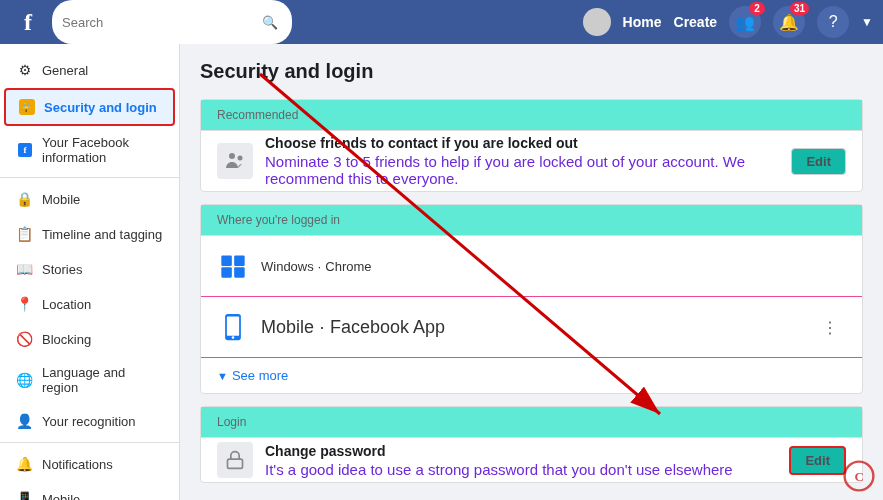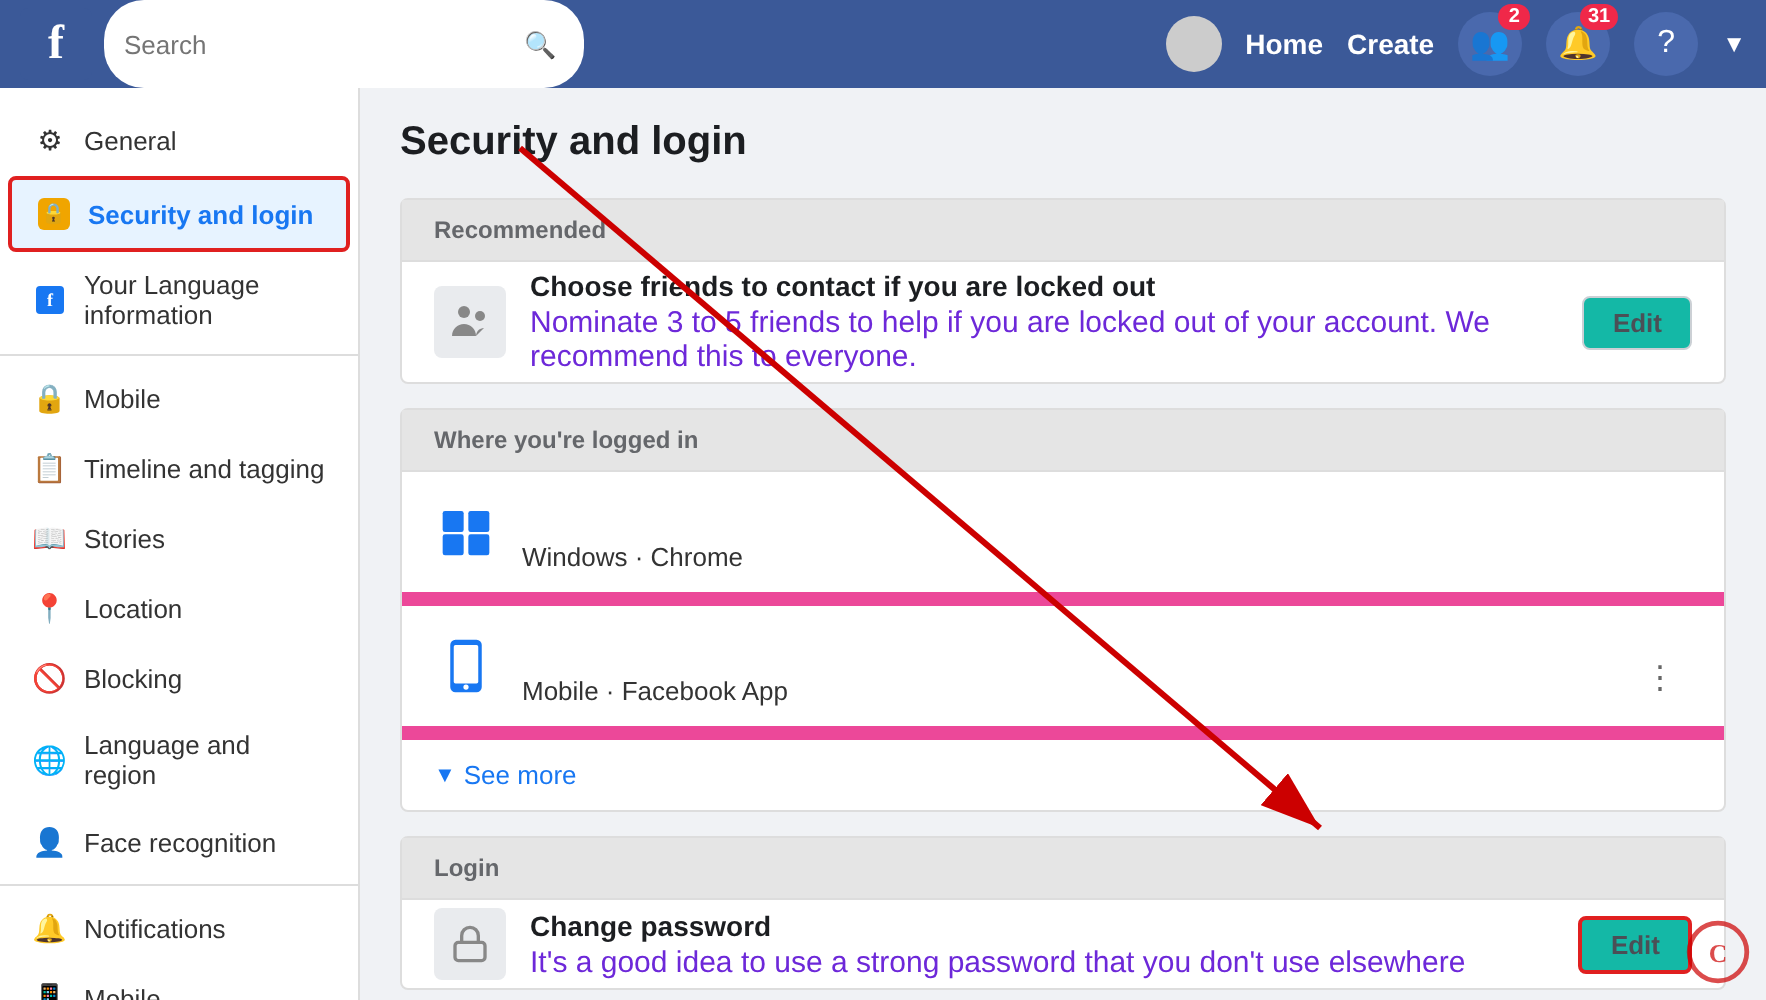--- a/index.html
+++ b/index.html
@@ -130,25 +130,25 @@
       margin-bottom: 16px;
     }
 
     .section-card {
       background: #fff;
       border: 1px solid #ddd;
       border-radius: 4px;
       margin-bottom: 12px;
     }
     .section-header {
-      background: #e5e5e5;
+      background: #5eead4;
       padding: 8px 16px;
       font-size: 12px;
       color: #65676b;
-      font-weight: 700;
+      font-weight: 400;
       border-bottom: 1px solid #ddd;
     }
     .card-row {
       display: flex; align-items: center;
       padding: 4px 16px;
       border-bottom: 1px solid #f0f2f5;
       gap: 12px;
     }
     .card-row:last-child { border-bottom: none; }
     .row-icon {
@@ -173,23 +173,23 @@
       color: #4b4f56;
       cursor: pointer;
       flex-shrink: 0;
     }
     .edit-btn.highlighted {
       border: 2px solid #e02020;
     }
 
     .where-logged-section { }
     .logged-row {
-      display: flex; align-items: flex-end;
+      display: flex; align-items: center;
       padding: 10px 16px;
-      border-bottom: 7px solid #ec4899;
+      border-bottom: 1px solid #ec4899;
       gap: 12px;
     }
     .device-icon {
       width: 32px; height: 40px;
       display: flex; align-items: center; justify-content: center;
       font-size: 22px;
       color: #1877f2;
       flex-shrink: 0;
     }
     .three-dots {
@@ -266,21 +266,21 @@
     <div class="sidebar-item active">
       <span class="sidebar-icon">
         <span style="background:#f0a500;border-radius:3px;width:16px;height:16px;display:flex;align-items:center;justify-content:center;color:white;font-size:10px;">🔒</span>
       </span>
       <span>Security and login</span>
     </div>
     <div class="sidebar-item">
       <span class="sidebar-icon">
         <span style="background:#1877f2;border-radius:2px;width:14px;height:14px;display:flex;align-items:center;justify-content:center;color:white;font-size:9px;font-weight:bold;font-family:Georgia;">f</span>
       </span>
-      <span>Your Language information</span>
+      <span>Your Facebook information</span>
     </div>
     <div style="border-top:1px solid #ddd;margin:4px 0;"></div>
     <div class="sidebar-item">
       <span class="sidebar-icon">🔒</span>
       <span>Mobile</span>
     </div>
     <div class="sidebar-item">
       <span class="sidebar-icon">📋</span>
       <span>Timeline and tagging</span>
     </div>
@@ -295,21 +295,21 @@
     <div class="sidebar-item">
       <span class="sidebar-icon" style="color:#e02020;">🚫</span>
       <span>Blocking</span>
     </div>
     <div class="sidebar-item">
       <span class="sidebar-icon">🌐</span>
       <span>Language and region</span>
     </div>
     <div class="sidebar-item">
       <span class="sidebar-icon">👤</span>
-      <span>Face recognition</span>
+      <span>Your recognition</span>
     </div>
     <div style="border-top:1px solid #ddd;margin:4px 0;"></div>
     <div class="sidebar-item">
       <span class="sidebar-icon">🔔</span>
       <span>Notifications</span>
     </div>
     <div class="sidebar-item">
       <span class="sidebar-icon">📱</span>
       <span>Mobile</span>
     </div>
@@ -355,21 +355,21 @@
       </div>
       <div class="logged-row">
         <div class="device-icon">
           <svg width="22" height="28" viewBox="0 0 22 32" fill="#1877f2">
               <rect x="2" y="1" width="18" height="30" rx="3" fill="#1877f2"></rect>
               <rect x="4" y="4" width="14" height="22" rx="1" fill="white"></rect>
               <circle cx="11" cy="28" r="1.5" fill="white"></circle>
             </svg>
         </div>
         <div style="flex:1;">
-          <div style="font-size:13px;color:#333;">Mobile · Facebook App</div>
+          <div style="font-size:18px;color:#333;">Mobile · Facebook App</div>
         </div>
         <div class="three-dots">⋮</div>
       </div>
       <div class="see-more">
         <span style="font-size:11px;">▼</span>
         <span>See more</span>
       </div>
     </div>
 
     <div class="section-card">

